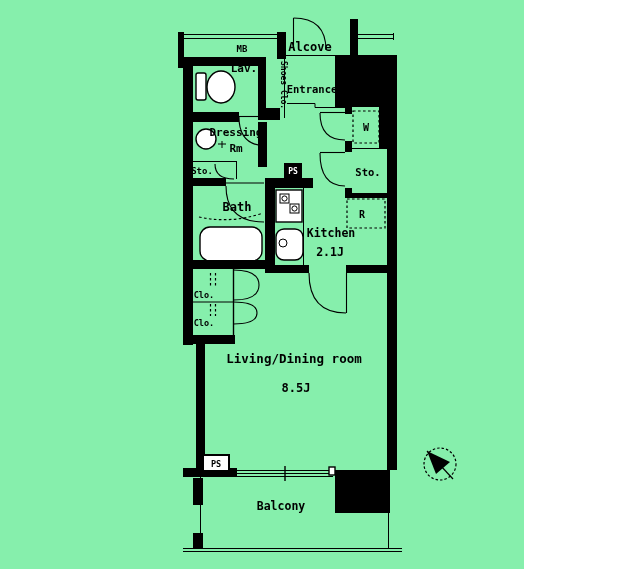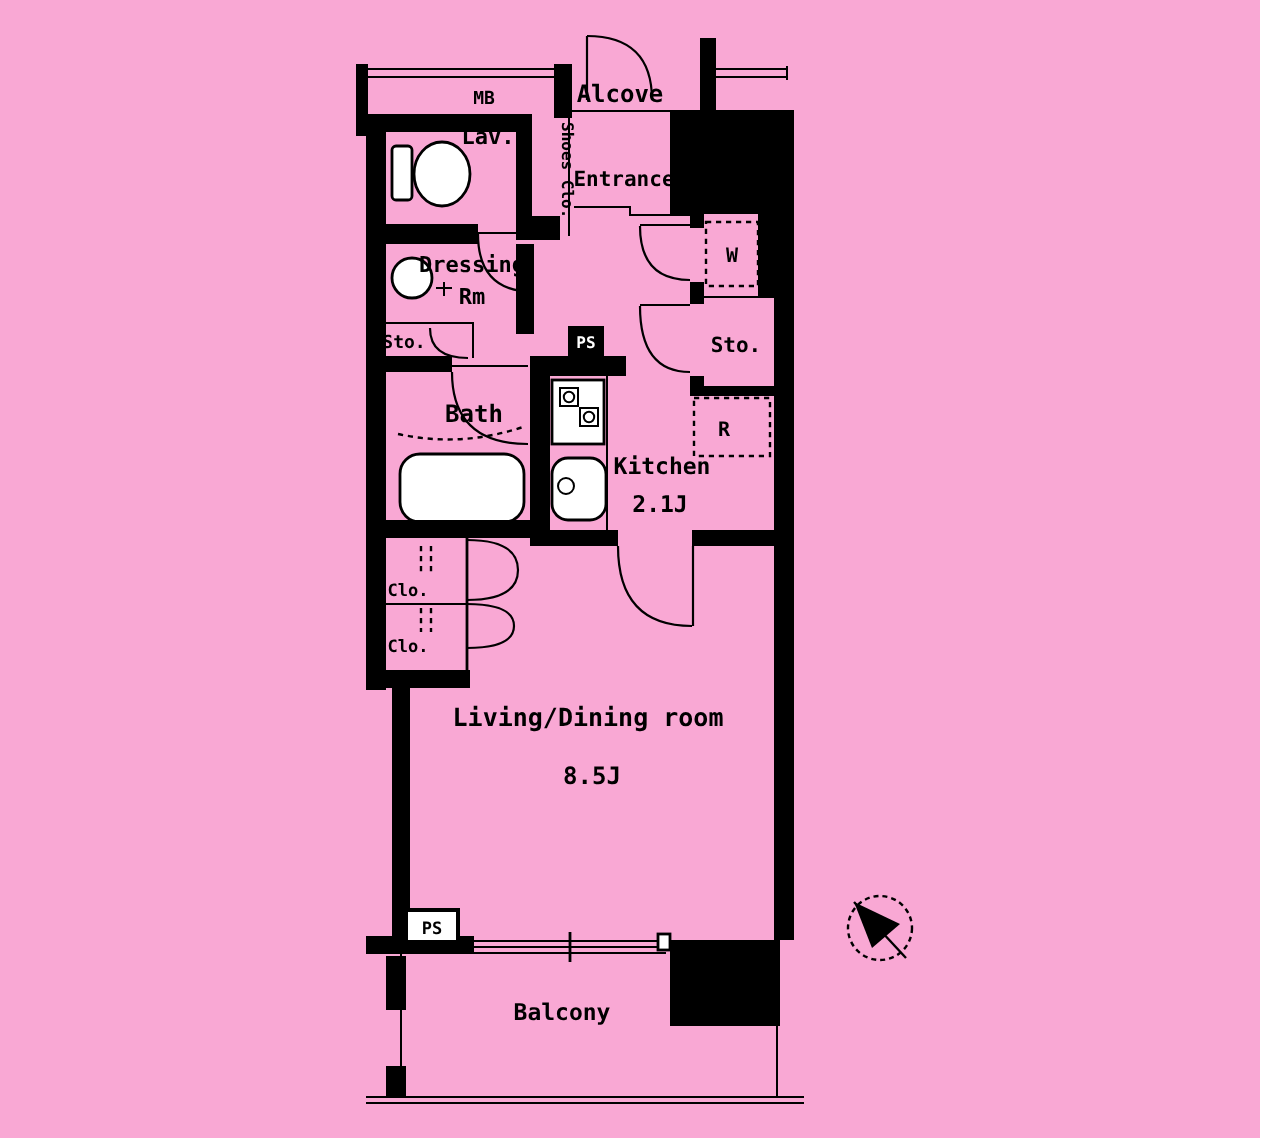--- a/index.html
+++ b/index.html
@@ -1,16 +1,16 @@
 <!DOCTYPE html>
 <html><head>
 <meta charset="utf-8">
 <style>
   html,body{margin:0;padding:0;background:#ffffff;}
-  .stage{position:relative;width:630px;height:569px;background:#f9a8d4;overflow:hidden;
+  .stage{position:relative;width:524px;height:569px;background:#86efac;overflow:hidden;
          font-family:"DejaVu Sans Mono","Liberation Mono",monospace;}
   svg text{font-family:"DejaVu Sans Mono","Liberation Mono",monospace;font-weight:bold;fill:#000;}
   svg .wall{fill:#000;stroke:none;}
   svg .thin{stroke:#000;stroke-width:1;fill:none;}
   svg .med{stroke:#000;stroke-width:1.4;fill:none;}
   svg .arc{stroke:#000;stroke-width:1.1;fill:none;}
   svg .dash{stroke:#000;stroke-width:1.2;fill:none;stroke-dasharray:2.6 2.4;}
   svg .fixt{stroke:#000;stroke-width:1.4;fill:#fff;}
 </style>
 </head>

